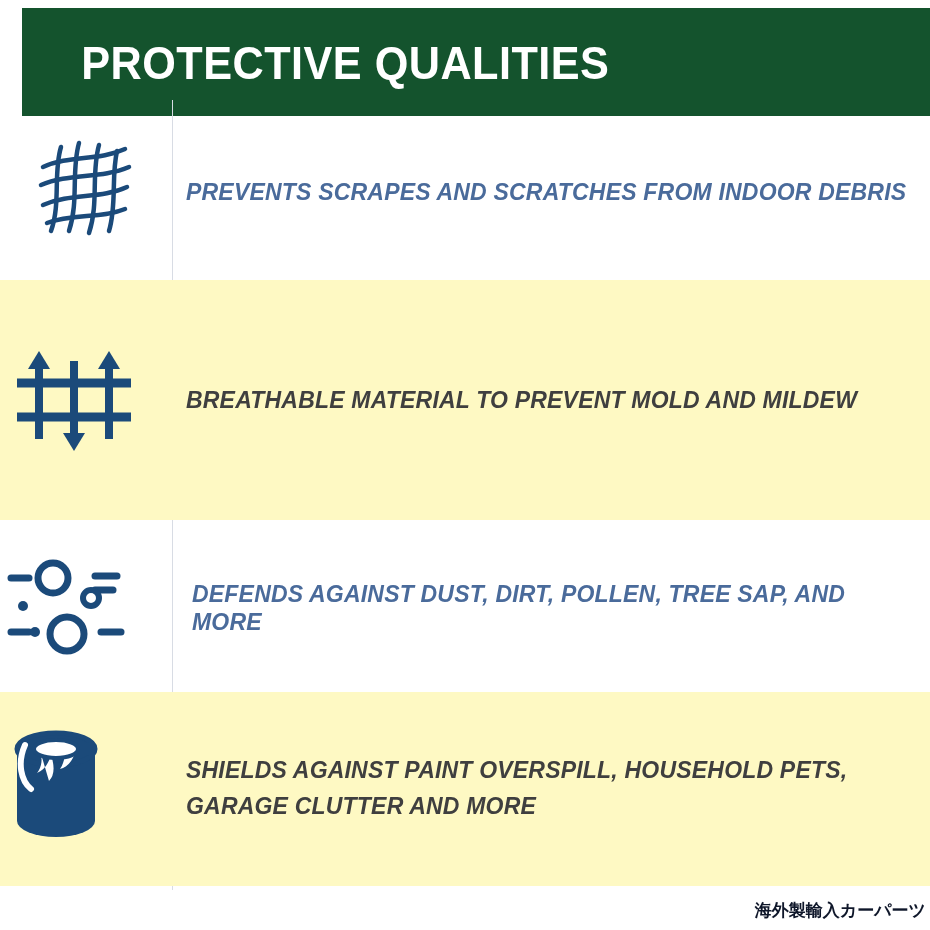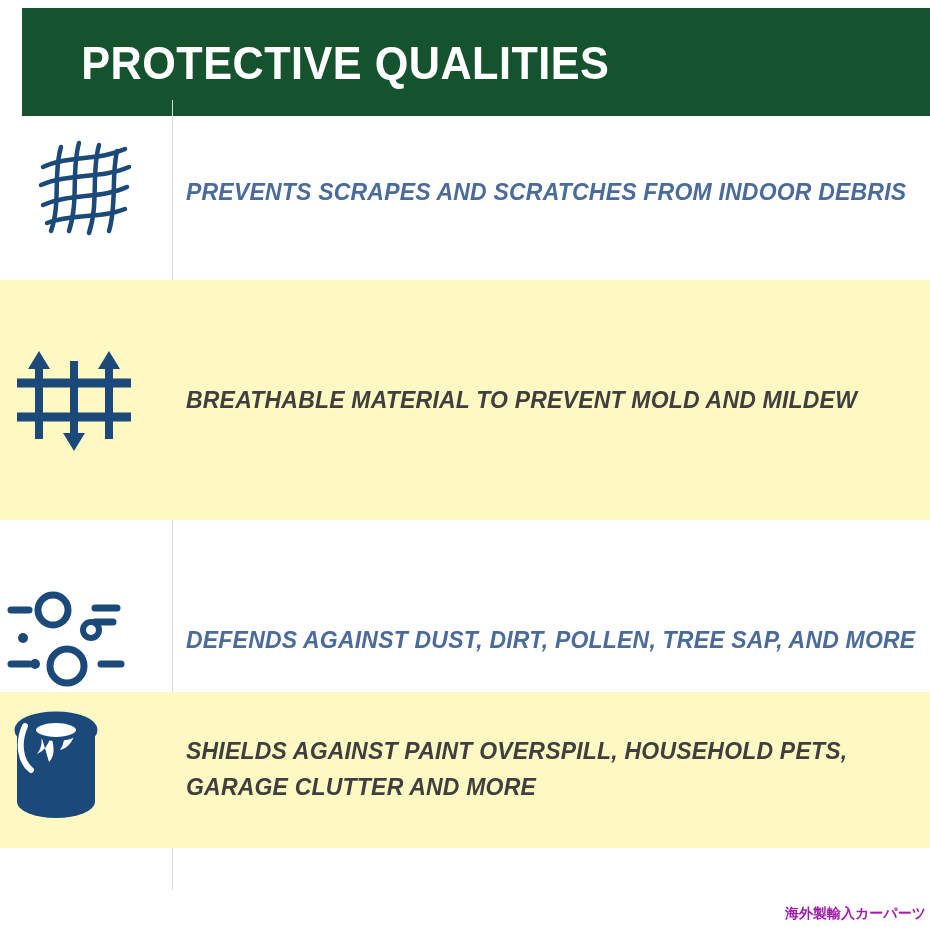--- a/index.html
+++ b/index.html
@@ -79,40 +79,40 @@
     padding-left: 14px;
     padding-right: 14px;
     font-style: italic;
     font-weight: bold;
     letter-spacing: 0.2px;
     line-height: 1.22;
   }
 
   #row1 { top: 104px; height: 176px; }
   #row2 { top: 280px; height: 240px; }
-  #row3 { top: 544px; height: 192px; }
-  #row4 { top: 692px; height: 156px; }
+  #row3 { top: 512px; height: 192px; gap: 6px; }
+  #row4 { top: 692px; height: 194px; }
 
   #row1 .row-text { font-size: 23px; color: #4a6b9b; }
   #row2 .row-text { font-size: 23px; color: #3f3f3f; }
   #row3 .row-text { font-size: 23px; color: #4a6b9b; }
   #row4 .row-text { font-size: 23px; color: #3f3f3f; line-height: 1.55; }
 
   #row2 .row-icon { transform: translateX(-12px); }
   #row3 .row-icon { transform: translateX(-16px); }
   #row4 .row-icon { transform: translateX(-24px); }
 
   
   .watermark {
     position: absolute;
     right: 0px;
     bottom: 4px;
     background: #ffffff;
-    color: #a21caf;
-    font-size: 14px;
+    color: #0f172a;
+    font-size: 17px;
     font-weight: bold;
     padding: 2px 4px 3px 6px;
     letter-spacing: 0px;
     white-space: nowrap;
     line-height: 1.3;
     font-family: Liberation Mono, monospace;
   }
 </style>
 </head>
 <body>

